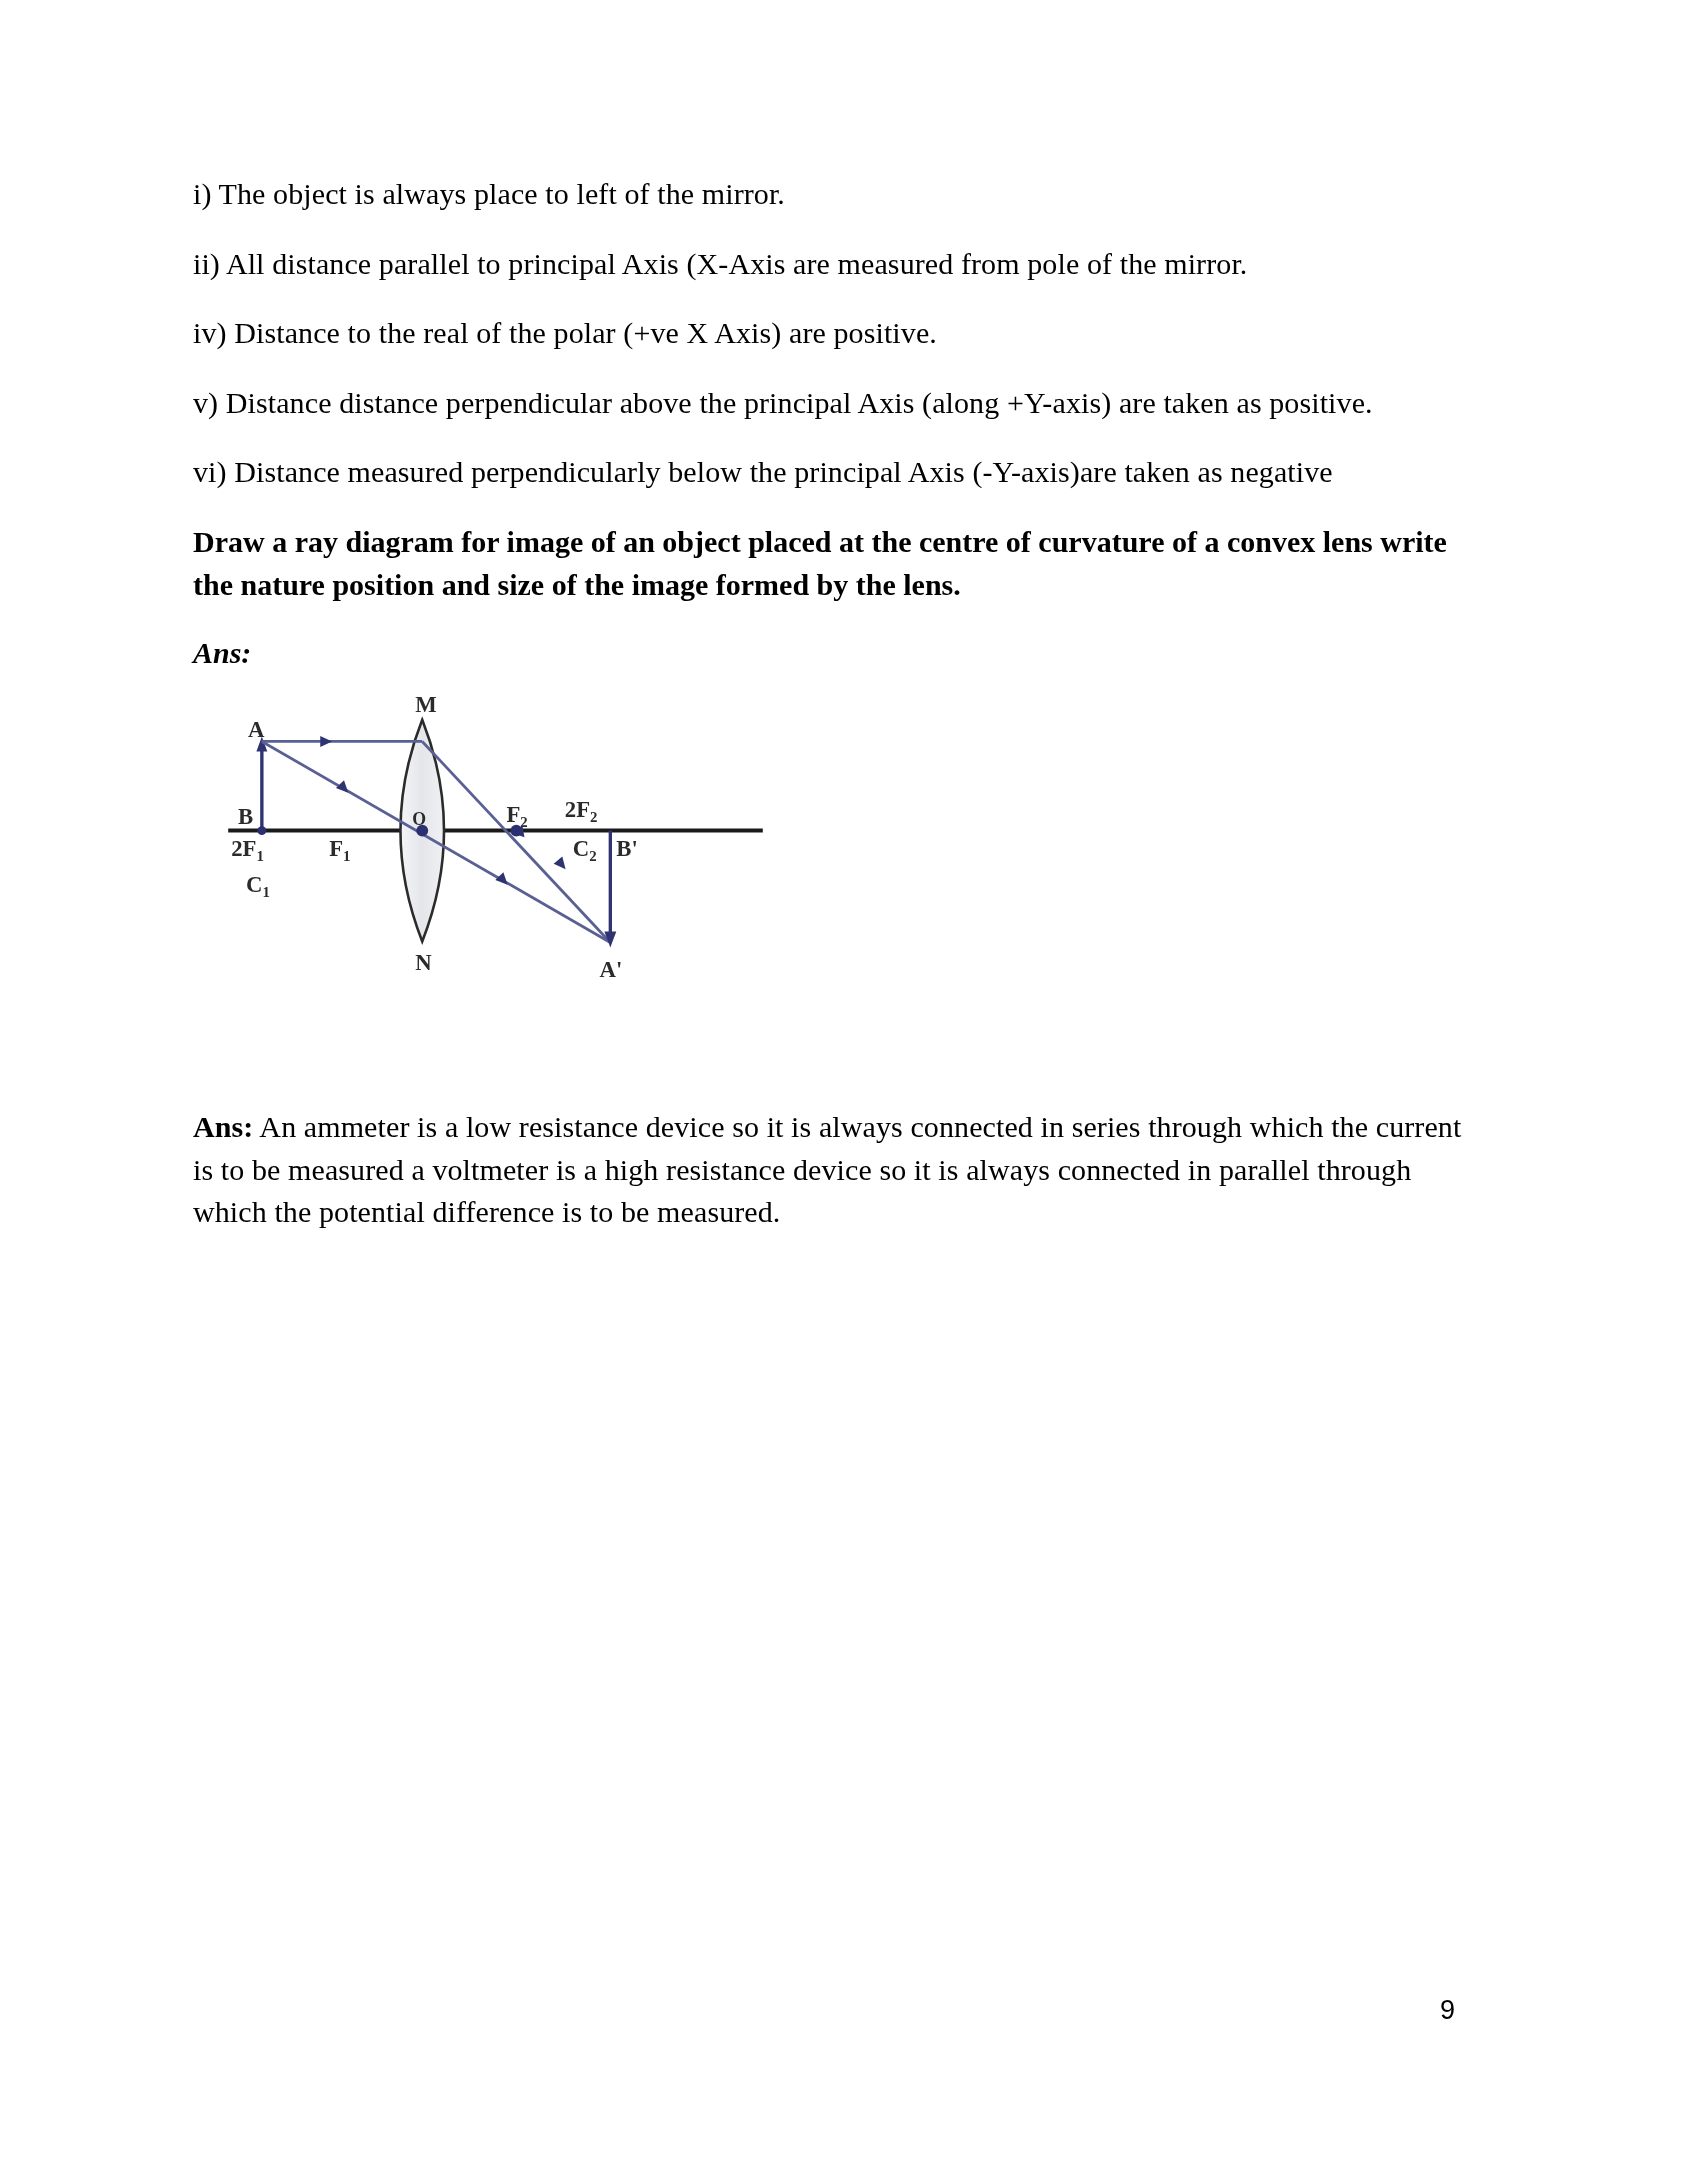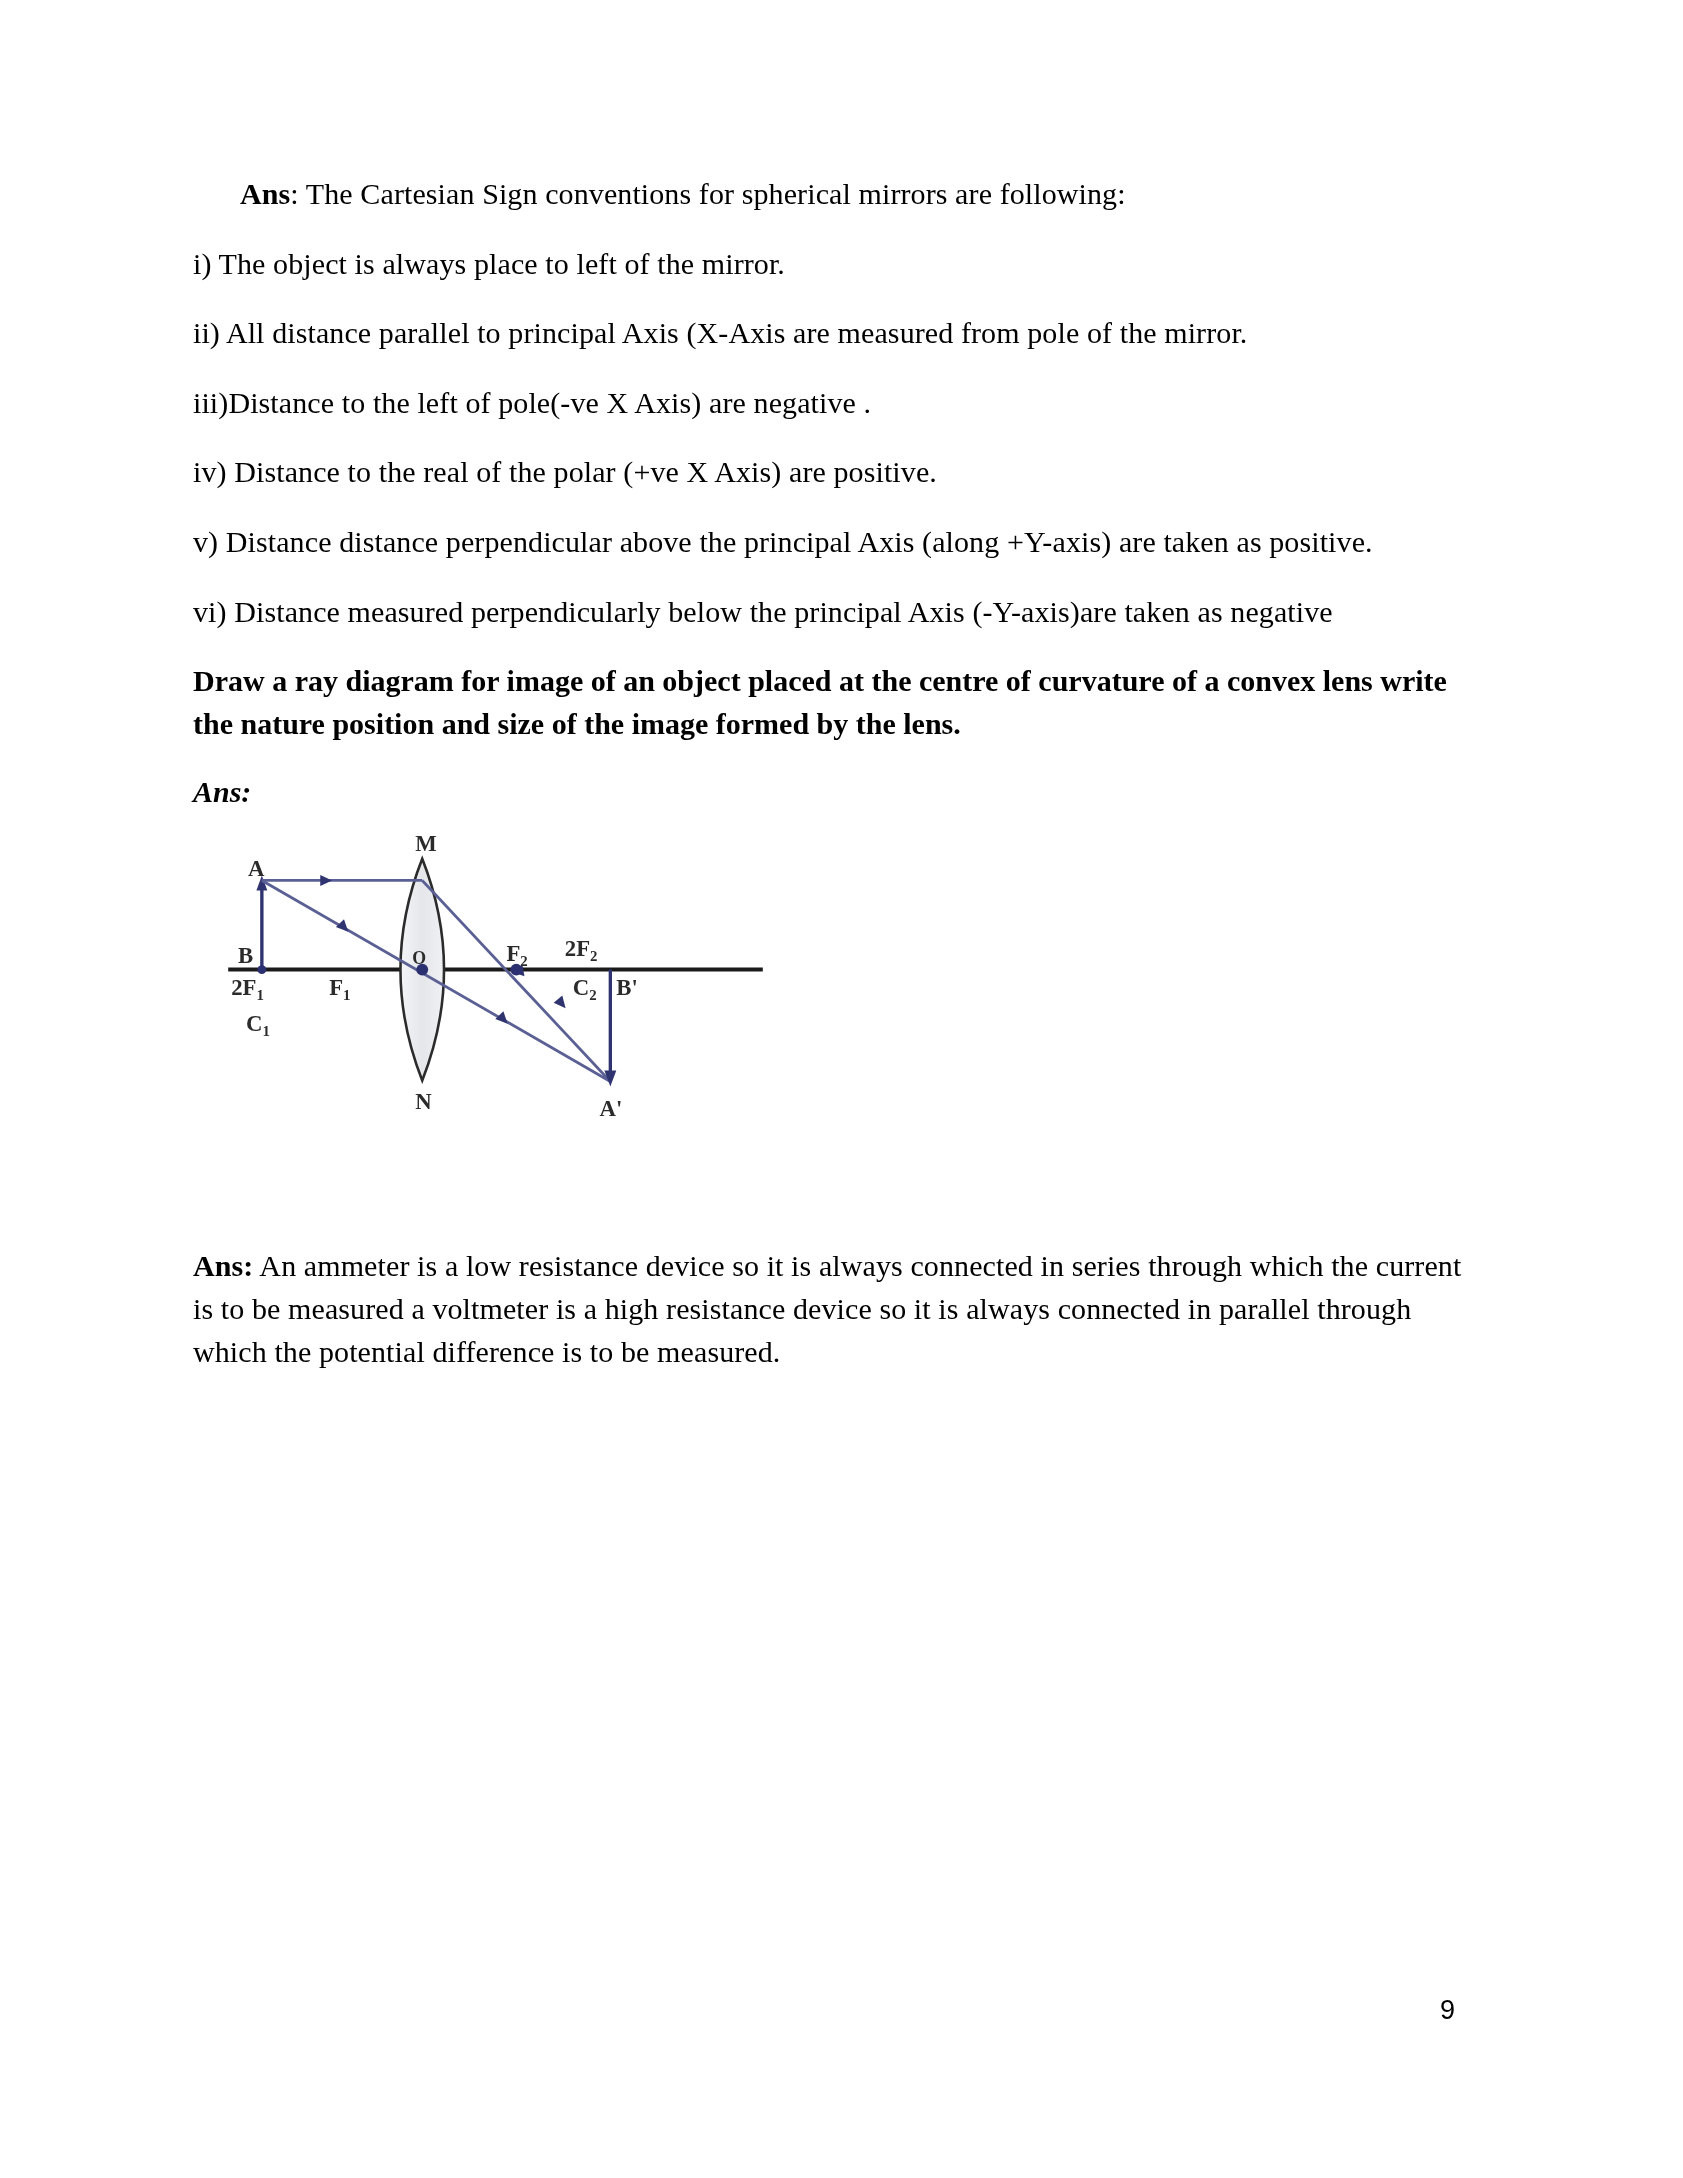--- a/index.html
+++ b/index.html
@@ -75,25 +75,23 @@
     font-weight: bold;
     fill: #2b2b2b;
   }
 </style>
 </head>
 <body>
 
 <div class="page">
   <div class="content">
 
-    <p class="para indent-ans"><span class="b">Ans</span><span>: The Cartesian Sign conventions for spherical mirrors are following:</span></p>
 
     <p class="para">i) The object is always place to left of the mirror.</p>
     <p class="para">ii) All distance parallel to principal Axis (X-Axis are measured from pole of the mirror.</p>
-    <p class="para">iii)Distance to the left of pole(-ve X Axis) are  negative .</p>
     <p class="para">iv) Distance to the real of the polar (+ve X Axis) are positive.</p>
     <p class="para">v) Distance distance perpendicular above the principal Axis (along +Y-axis) are taken as positive.</p>
     <p class="para">vi) Distance measured perpendicularly below the principal Axis (-Y-axis)are taken as negative</p>
 
     <p class="q-heading">Draw a ray diagram for image of an object placed at the centre of curvature of a convex lens write the nature position and size of the image formed by the lens.</p>
 
     <p class="ans-label">Ans:</p>
 
     <div class="diagram-wrap">
       <svg class="raydiag" width="535" height="297" viewBox="0 0 540 300">

